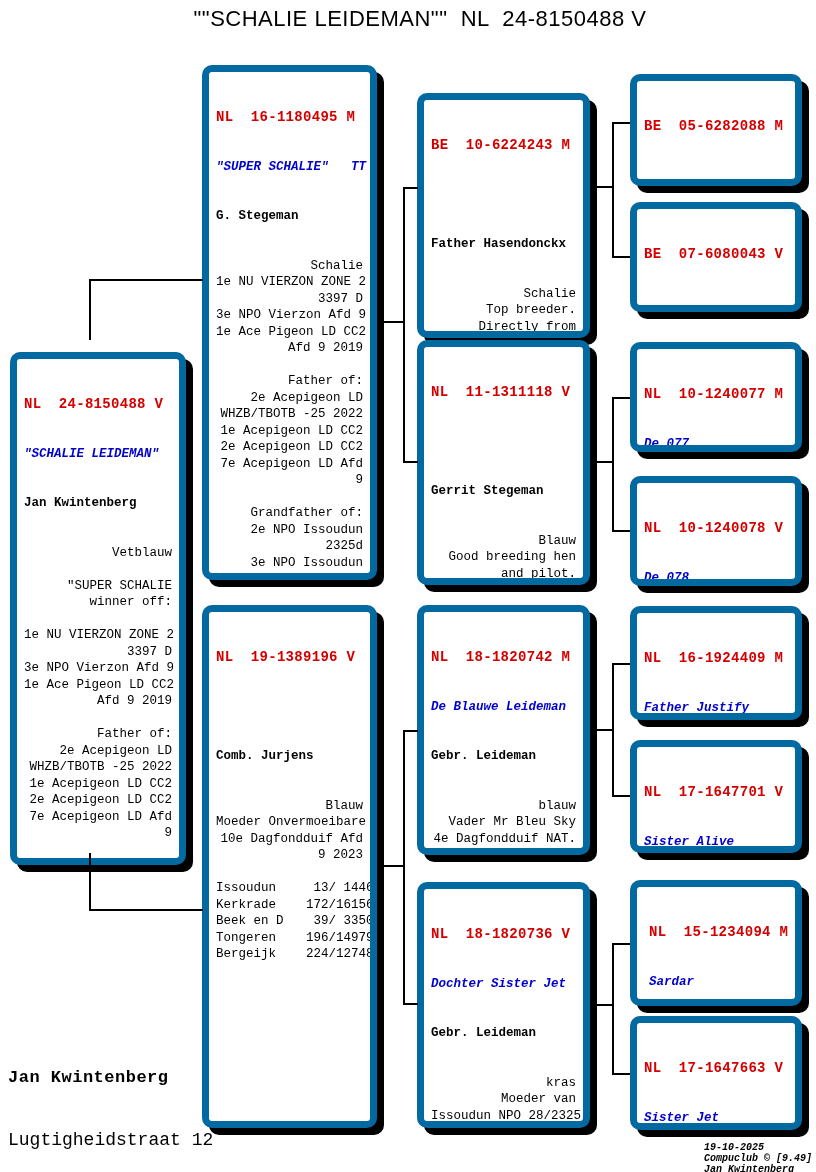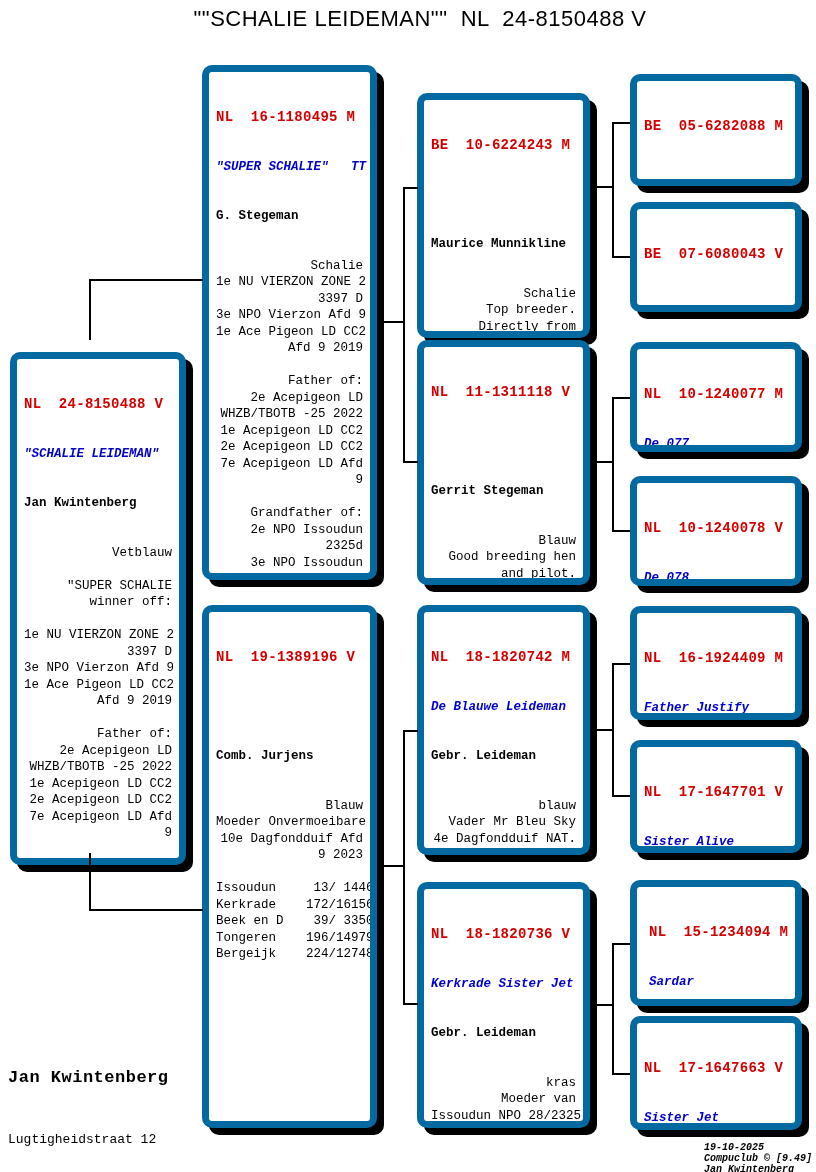--- a/index.html
+++ b/index.html
@@ -14,21 +14,21 @@
        font-size:12.5px;line-height:16.5px;white-space:pre;overflow:hidden;}
   .ring{color:var(--ring);font-weight:bold;font-size:14px;letter-spacing:.3px;min-height:16.5px;}
   .pname{color:var(--name);font-weight:bold;font-style:italic;min-height:16.5px;}
   .owner{font-weight:bold;min-height:16.5px;}
   .body{white-space:pre;text-align:right;}
   .hline,.vline{position:absolute;background:#000;}
   .hline{height:2px;}
   .vline{width:2px;}
   .contact{position:absolute;left:8px;top:1032px;white-space:pre;}
   .contact-name{font-weight:bold;font-size:17px;letter-spacing:.5px;margin-bottom:8px;}
-  .contact-line{font-size:13px;line-height:18.5px;}
+  .contact-line{font-size:18px;line-height:18.5px;}
   .footer{position:absolute;right:4px;top:1131px;font-size:10px;font-style:italic;
           font-weight:bold;white-space:pre;}
   .footer span{margin-left:14px;}
 </style>
 </head>
 <body>
 
 <div class="page-title">""SCHALIE LEIDEMAN""  NL  24-8150488 V</div>
 
 <div class="box" style="left:10px;top:352px;width:176px;height:513px;">
@@ -105,21 +105,21 @@
 Issoudun     13/ 1446
 Kerkrade    172/16156
 Beek en D    39/ 3350
 Tongeren    196/14979
 Bergeijk    224/12748</div>
 </div>
 
 <div class="box" style="left:417px;top:65px;width:173px;height:245px;margin-top:28px;">
   <div class="ring">BE  10-6224243 M</div>
   <div class="pname"></div>
-  <div class="owner">Maurice Munnikline</div>
+  <div class="owner">Father Hasendonckx</div>
   <div class="body">Schalie
 Top breeder.
 Directly from
 Maurice Hasendockx.
 
 Father of:
  "Super Schalie".
 Winner of:
 3e NPO Vierzon 2044
 pigeons Afd 9
@@ -148,21 +148,21 @@
   <div class="body">blauw
 Vader Mr Bleu Sky
 4e Dagfondduif NAT.
 1e Dagfondduif Afd.
 6e Asduif NAT. 2023
 3e Midfond/Fondduif
 PIPA ranking 2023</div>
 </div>
 <div class="box" style="left:417px;top:882px;width:173px;height:246px;">
   <div class="ring">NL  18-1820736 V</div>
-  <div class="pname">Kerkrade Sister Jet</div>
+  <div class="pname">Dochter Sister Jet</div>
   <div class="owner">Gebr. Leideman</div>
   <div class="body">kras
 Moeder van
 Issoudun NPO 28/2325
 Issoudun NPO 42/2135
 Gr.moeder
 10e Dagfondduif Afd.</div>
 </div>
 
 <div class="box" style="left:630px;top:74px;width:172px;height:112px;">

